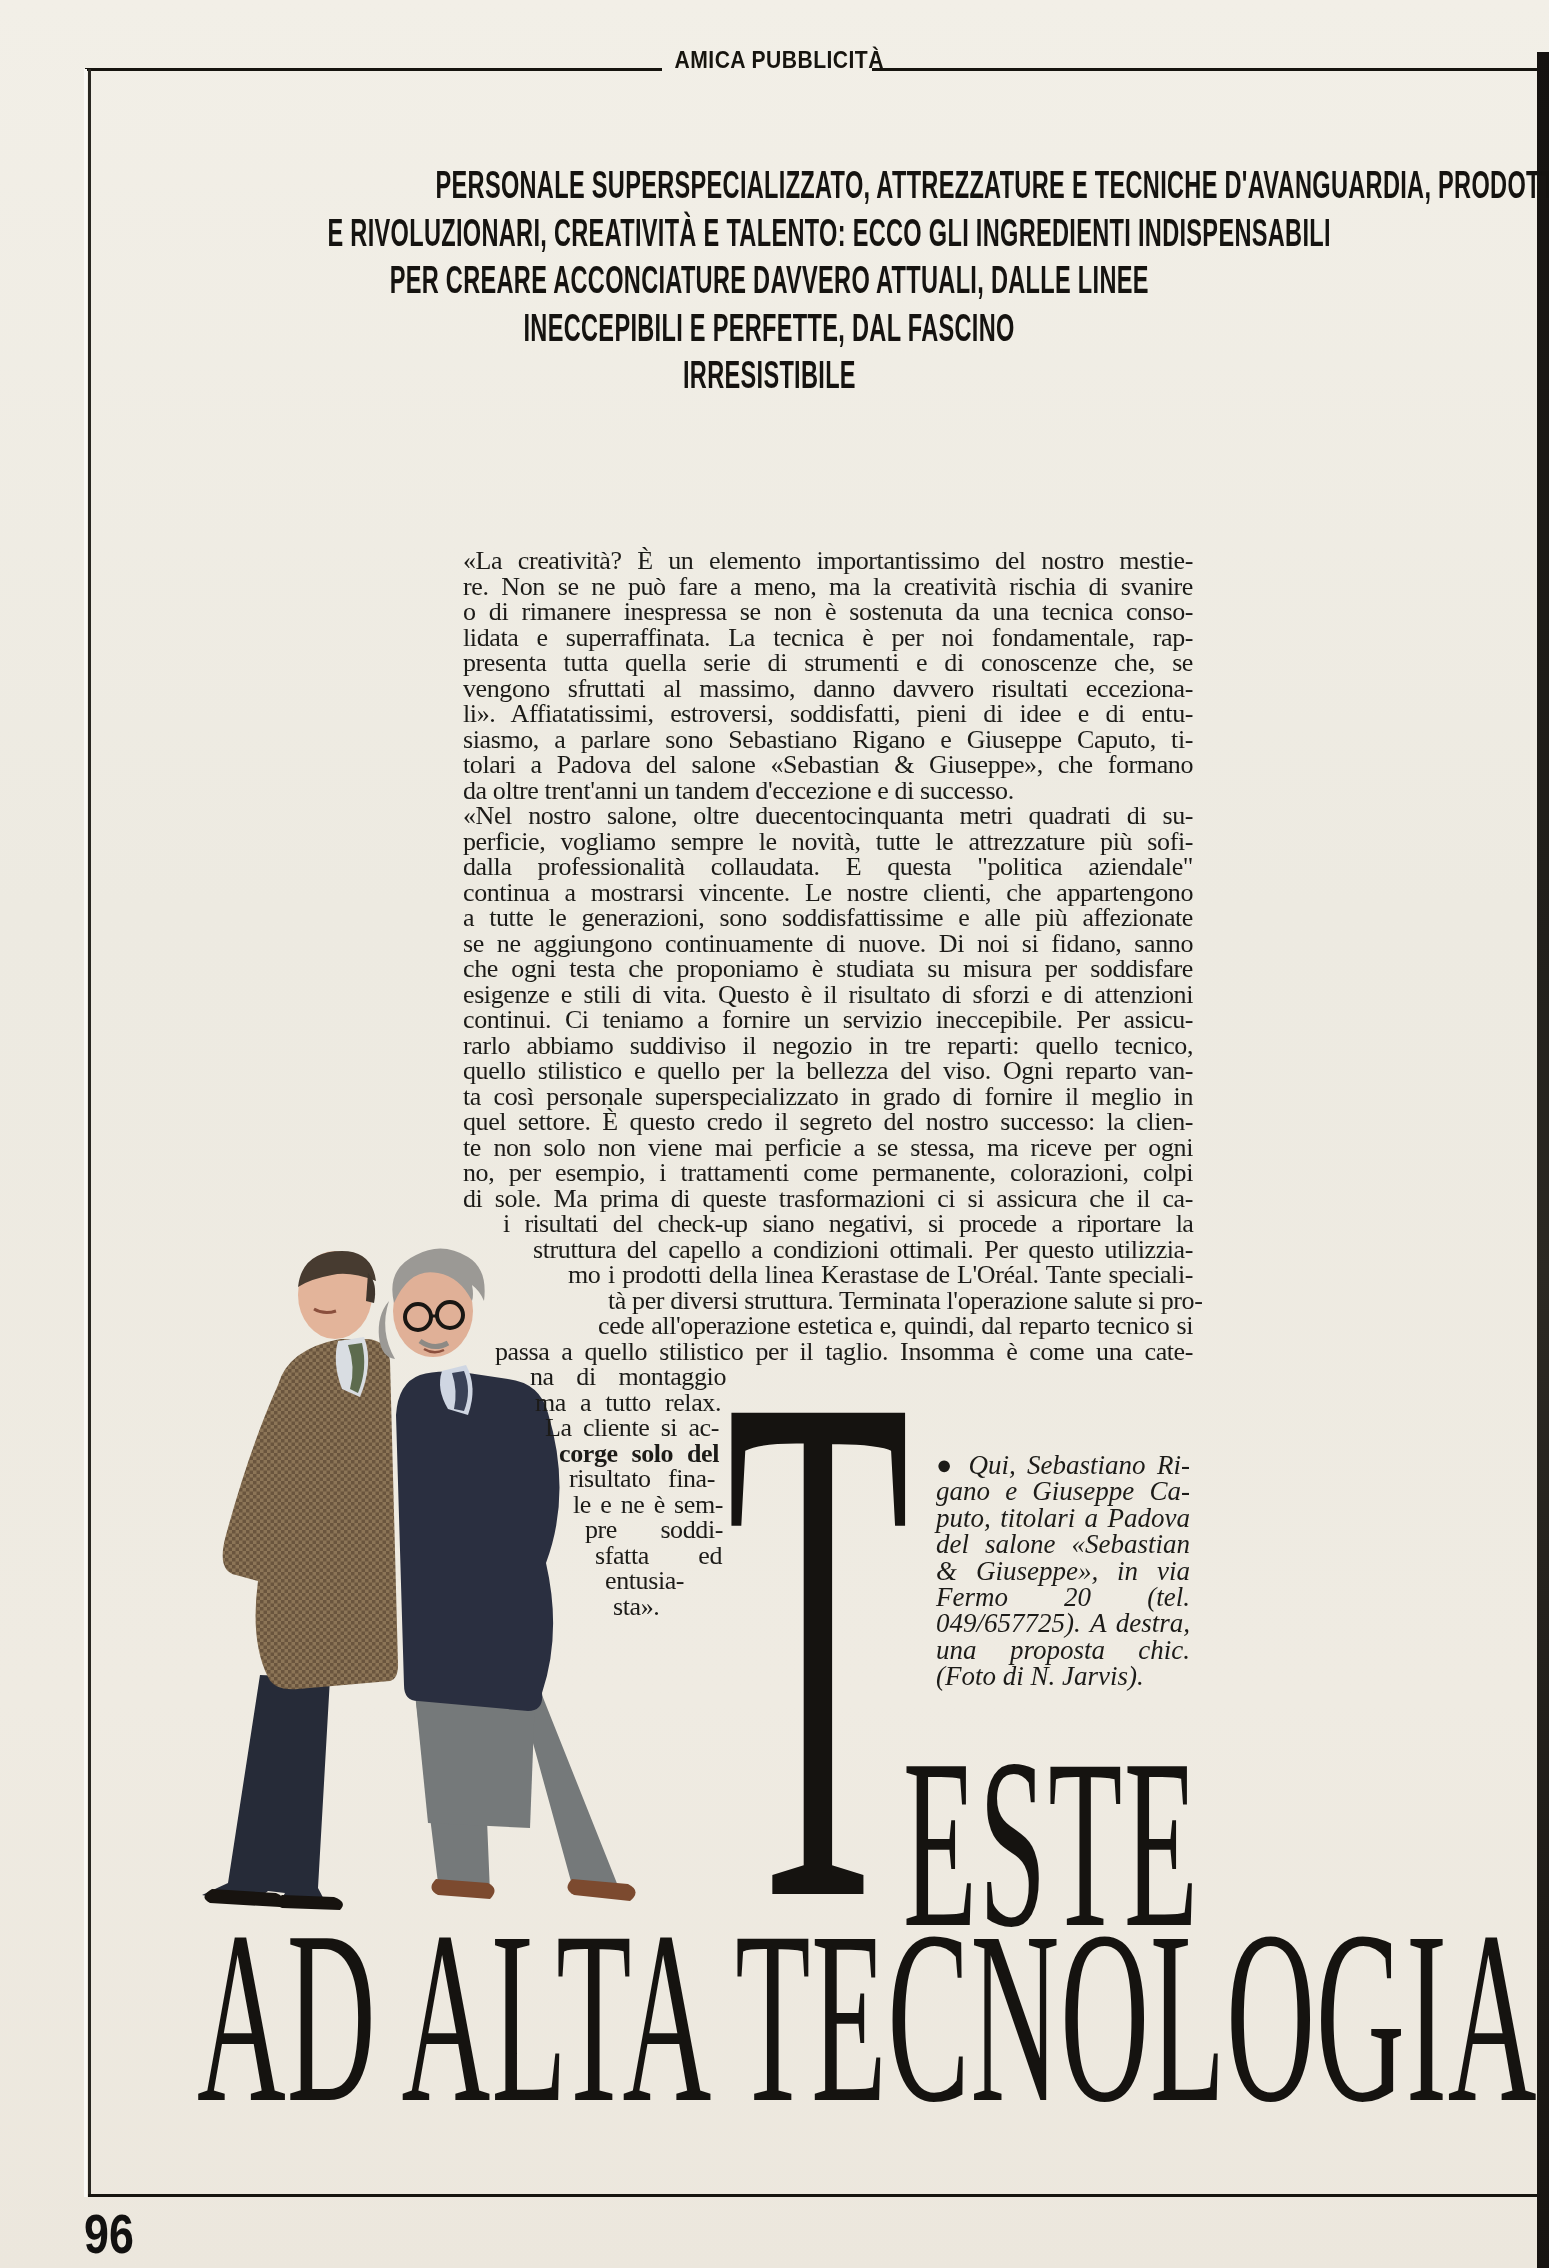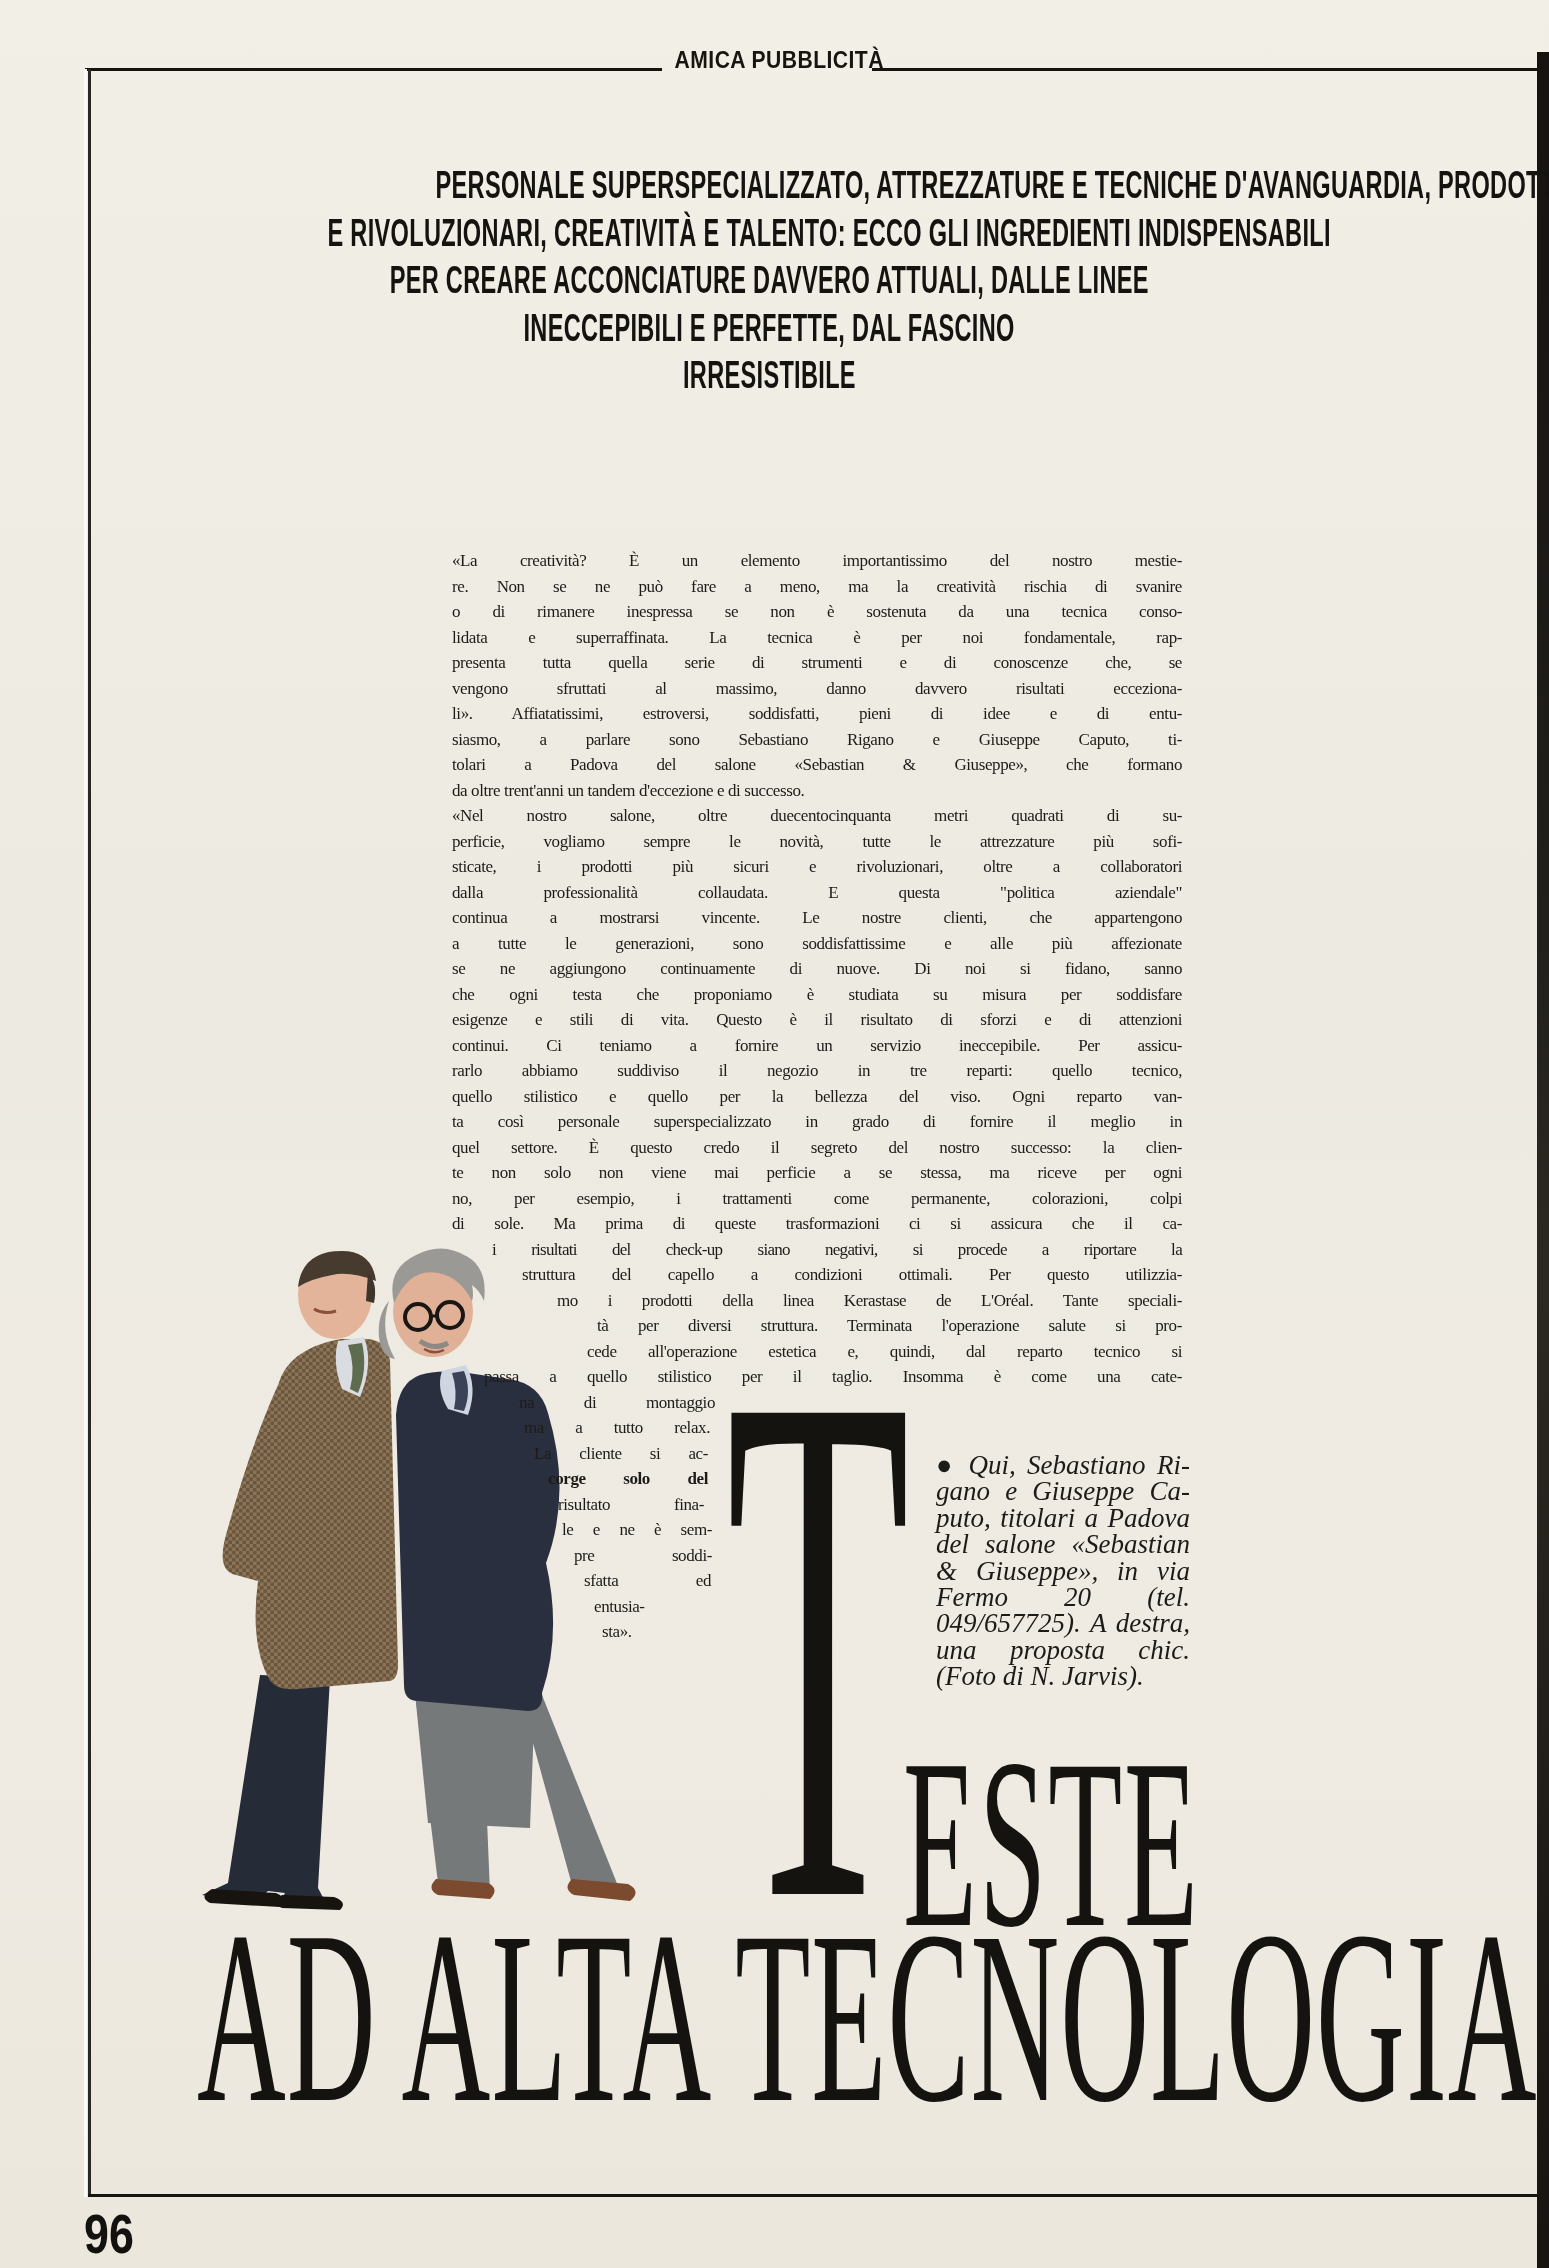--- a/index.html
+++ b/index.html
@@ -23,22 +23,22 @@
     letter-spacing:.5px;color:#17150f;transform:scaleX(.88);transform-origin:center top;white-space:nowrap;
   }
   
   .headline{position:absolute;left:20px;right:30px;top:162px;text-align:center;}
   .headline .headline-line{
     font-family:"Liberation Sans",sans-serif;font-weight:bold;font-size:38px;line-height:47.5px;
     color:#151310;white-space:nowrap;width:max-content;margin:0 auto;
     transform:scaleX(.62);transform-origin:center top;letter-spacing:.5px;
   }
   
-  .body-text{position:absolute;left:452px;top:548px;width:730px;
-    font-size:17px;line-height:25.5px;letter-spacing:-.4px;color:#1c1b18;}
+  .body-text{position:absolute;left:463px;top:548px;width:730px;
+    font-size:26px;line-height:25.5px;letter-spacing:-.4px;color:#1c1b18;}
   .para-line,.wrap-line,.col-line{text-align:justify;text-align-last:justify;height:25.5px;overflow:visible;white-space:nowrap;}
   .para-line:nth-child(10){text-align-last:left;}
   .wrap-line:nth-child(1){margin-left:40px;letter-spacing:-.7px;}
   .wrap-line:nth-child(2){margin-left:70px;}
   .wrap-line:nth-child(3){margin-left:105px;}
   .wrap-line:nth-child(4){margin-left:145px;}
   .wrap-line:nth-child(5){margin-left:135px;}
   .wrap-line:nth-child(6){margin-left:32px;}
   .wrap-line:nth-child(7){margin-left:22px;letter-spacing:-.6px;}
   .col-line:nth-child(1){margin-left:67px;width:196px;}
@@ -140,21 +140,20 @@
         <div class="para-line">o di rimanere inespressa se non è sostenuta da una tecnica conso-</div>
         <div class="para-line">lidata e superraffinata. La tecnica è per noi fondamentale, rap-</div>
         <div class="para-line">presenta tutta quella serie di strumenti e di conoscenze che, se</div>
         <div class="para-line">vengono sfruttati al massimo, danno davvero risultati ecceziona-</div>
         <div class="para-line">li». Affiatatissimi, estroversi, soddisfatti, pieni di idee e di entu-</div>
         <div class="para-line">siasmo, a parlare sono Sebastiano Rigano e Giuseppe Caputo, ti-</div>
         <div class="para-line">tolari a Padova del salone «Sebastian &amp; Giuseppe», che formano</div>
         <div class="para-line">da oltre trent'anni un tandem d'eccezione e di successo.</div>
         <div class="para-line">«Nel nostro salone, oltre duecentocinquanta metri quadrati di su-</div>
         <div class="para-line">perficie, vogliamo sempre le novità, tutte le attrezzature più sofi-</div>
-        <div class="para-line">sticate, i prodotti più sicuri e rivoluzionari, oltre a collaboratori</div>
         <div class="para-line">dalla professionalità collaudata. E questa "politica aziendale"</div>
         <div class="para-line">continua a mostrarsi vincente. Le nostre clienti, che appartengono</div>
         <div class="para-line">a tutte le generazioni, sono soddisfattissime e alle più affezionate</div>
         <div class="para-line">se ne aggiungono continuamente di nuove. Di noi si fidano, sanno</div>
         <div class="para-line">che ogni testa che proponiamo è studiata su misura per soddisfare</div>
         <div class="para-line">esigenze e stili di vita. Questo è il risultato di sforzi e di attenzioni</div>
         <div class="para-line">continui. Ci teniamo a fornire un servizio ineccepibile. Per assicu-</div>
         <div class="para-line">rarlo abbiamo suddiviso il negozio in tre reparti: quello tecnico,</div>
         <div class="para-line">quello stilistico e quello per la bellezza del viso. Ogni reparto van-</div>
         <div class="para-line">ta così personale superspecializzato in grado di fornire il meglio in</div>

